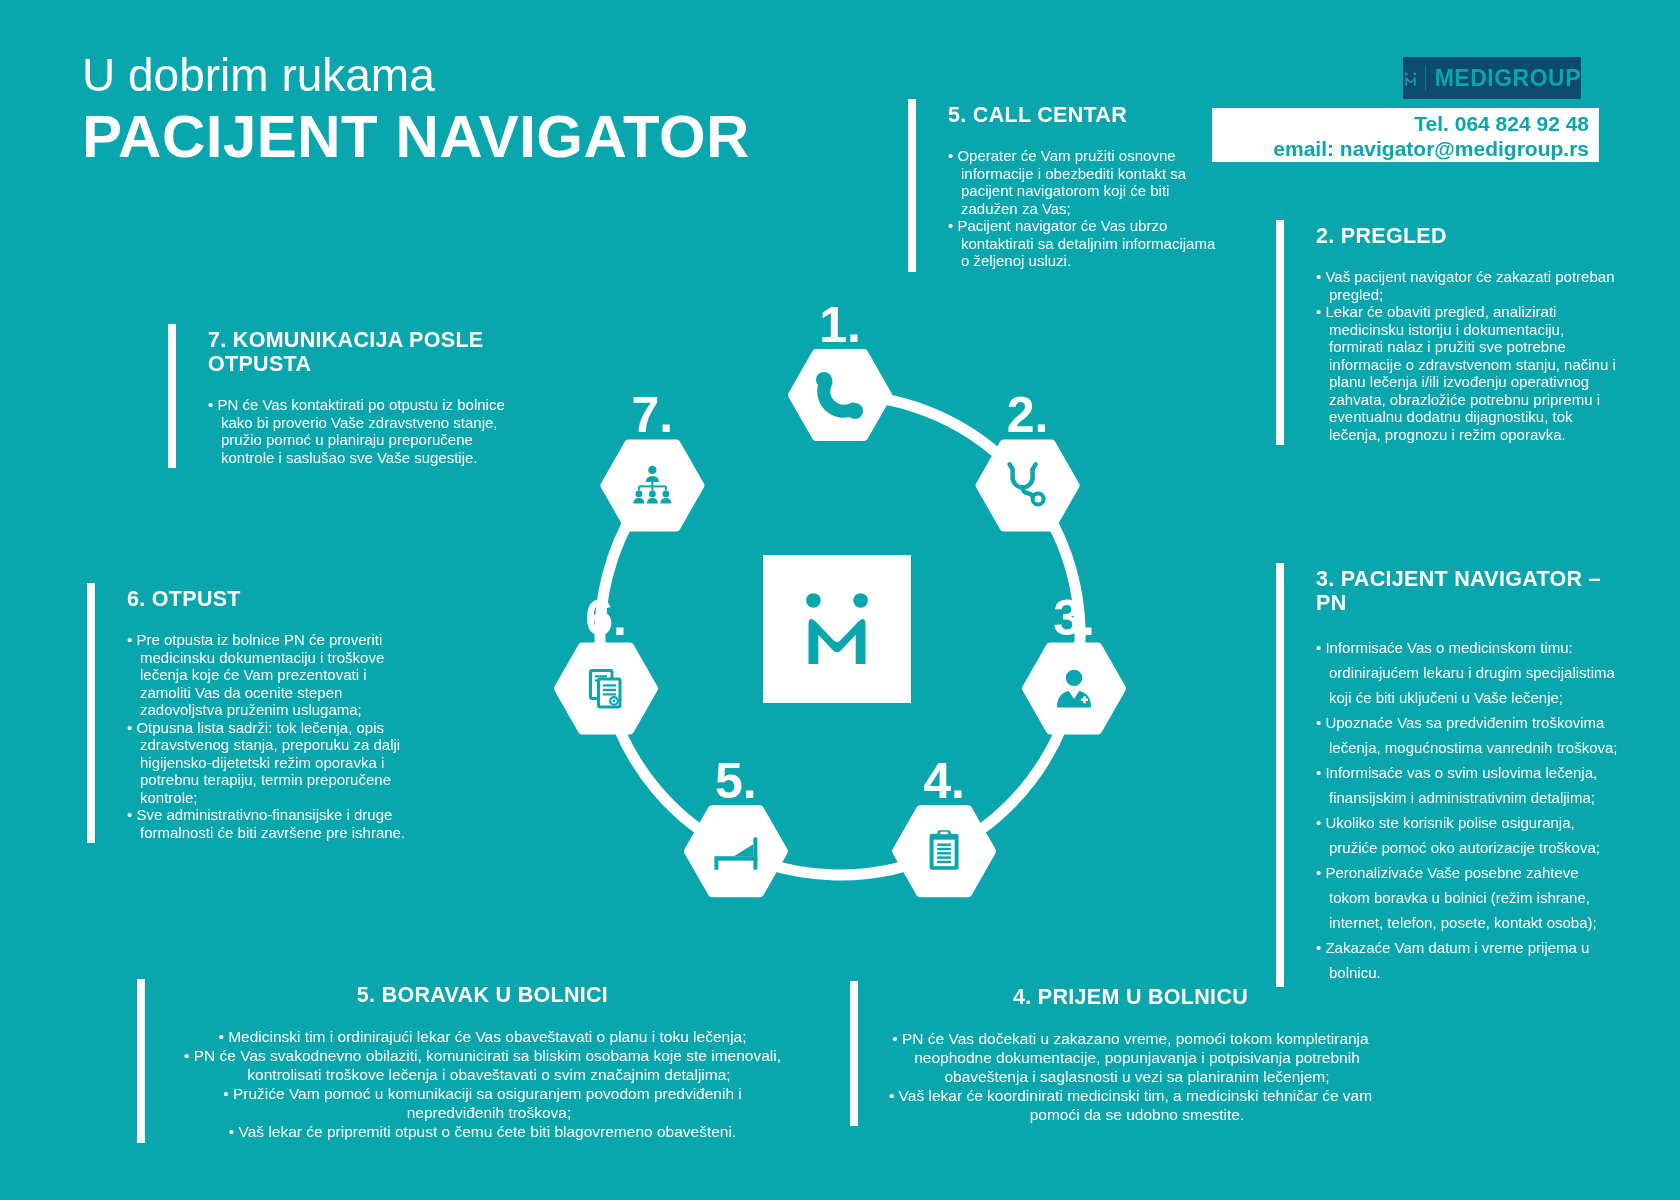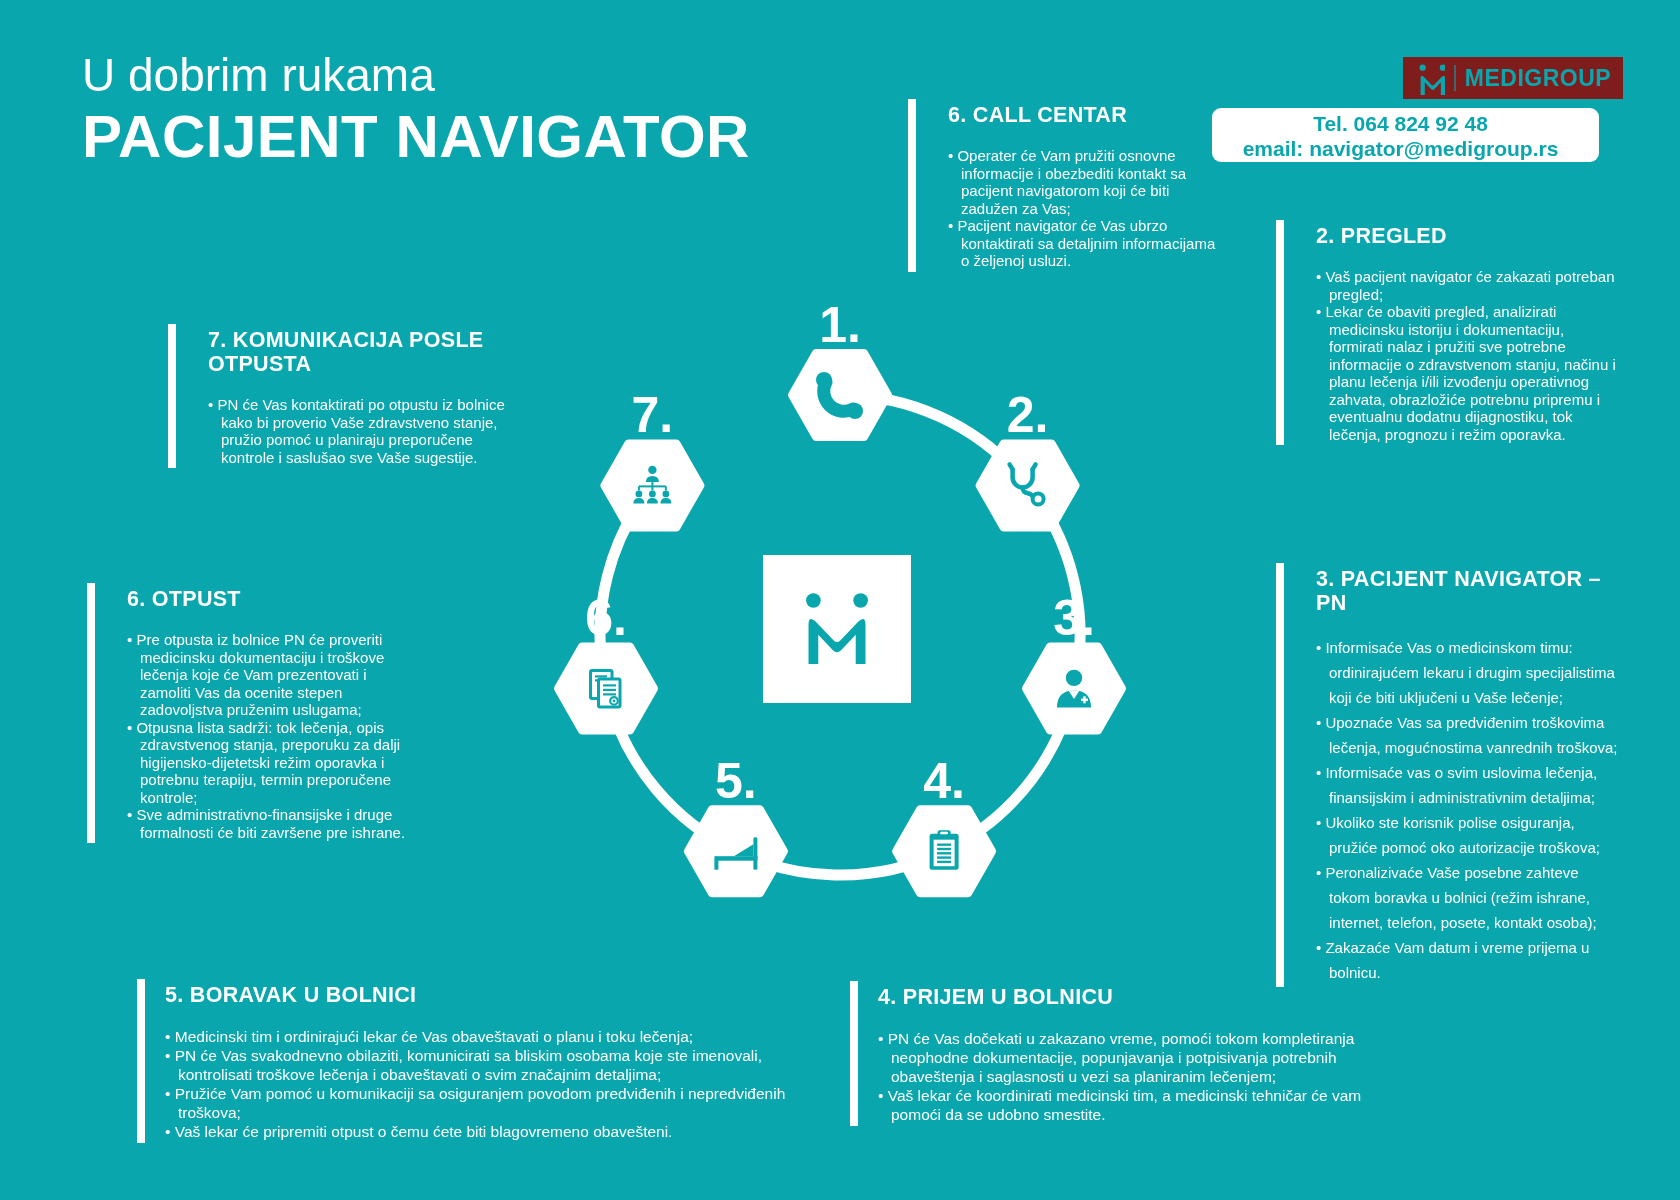--- a/index.html
+++ b/index.html
@@ -6,33 +6,33 @@
   .canvas{
     position:relative;width:1680px;height:1200px;background:#09a6ae;
     font-family:"Liberation Sans",sans-serif;color:#fff;overflow:hidden;
   }
   
   .title-block{position:absolute;left:82px;top:44px;}
   .t-light{display:block;font-size:46px;font-weight:400;line-height:62px;}
   .t-bold{display:block;font-size:60px;font-weight:700;line-height:62px;letter-spacing:.5px;}
   
   .logo-box{
-    position:absolute;left:1403px;top:57px;width:220px;height:42px;background:#7f1d1d;
+    position:absolute;left:1403px;top:57px;width:178px;height:42px;background:#0c4a6e;
     display:flex;align-items:center;justify-content:center;gap:9px;
   }
   .logo-divider{width:2px;height:26px;background:#09a6ae;opacity:.55;}
   .logo-text{color:#09a6ae;font-size:23px;font-weight:700;letter-spacing:.5px;}
   .contact-box{
     position:absolute;left:1212px;top:108px;width:387px;height:54px;background:#fff;
-    box-sizing:border-box;padding:3px 10px 0 0;text-align:center;
-    color:#09a6ae;font-weight:700;font-size:21px;line-height:25px;border-radius:9px;
+    box-sizing:border-box;padding:3px 10px 0 0;text-align:right;
+    color:#09a6ae;font-weight:700;font-size:21px;line-height:25px;
   }
   
   .sec{position:absolute;box-sizing:border-box;padding-left:40px;}
-  .sec.bottom{padding-left:28px;}
+  .sec.bottom{padding-left:36px;text-align:center;}
   .bar{position:absolute;left:0;top:-4px;bottom:-2px;width:8px;background:#fff;}
   .sec h2{margin:0 0 20px 0;font-size:21.5px;line-height:24px;font-weight:700;letter-spacing:.3px;}
   .b{font-size:15px;line-height:17.5px;font-weight:400;padding-left:13px;text-indent:-13px;}
   .b::before{content:"\2022\00a0";}
   .sec.tight .b{line-height:25px;}
   .sec.bottom .b{font-size:15.5px;line-height:19px;}
   
   .diagram{position:absolute;left:540px;top:270px;}
   .num{font-size:50px;font-weight:700;fill:#ffffff;}
 </style>
@@ -54,21 +54,21 @@
     <span class="logo-text">MEDIGROUP</span>
   </div>
 
   <div class="contact-box">
     <div>Tel. 064 824 92 48</div>
     <div>email: navigator@medigroup.rs</div>
   </div>
 
   <section class="sec" style="left:908px;top:103px;width:312px">
     <div class="bar"></div>
-    <h2>6. CALL CENTAR</h2>
+    <h2>5. CALL CENTAR</h2>
     <div class="b">Operater će Vam pružiti osnovne informacije i obezbediti kontakt sa pacijent navigatorom koji će biti zadužen za Vas;</div>
     <div class="b">Pacijent navigator će Vas ubrzo kontaktirati sa detaljnim informacijama o željenoj usluzi.</div>
   </section>
 
   <section class="sec" style="left:1276px;top:224px;width:342px">
     <div class="bar"></div>
     <h2>2. PREGLED</h2>
     <div class="b">Vaš pacijent navigator će zakazati potreban pregled;</div>
     <div class="b">Lekar će obaviti pregled, analizirati medicinsku istoriju i dokumentaciju, formirati nalaz i pružiti sve potrebne informacije o zdravstvenom stanju, načinu i planu lečenja i/ili izvođenju operativnog zahvata, obrazložiće potrebnu pripremu i eventualnu dodatnu dijagnostiku, tok lečenja, prognozu i režim oporavka.</div>
   </section>

